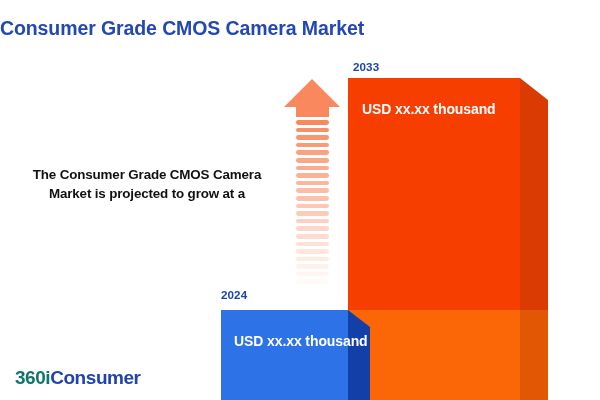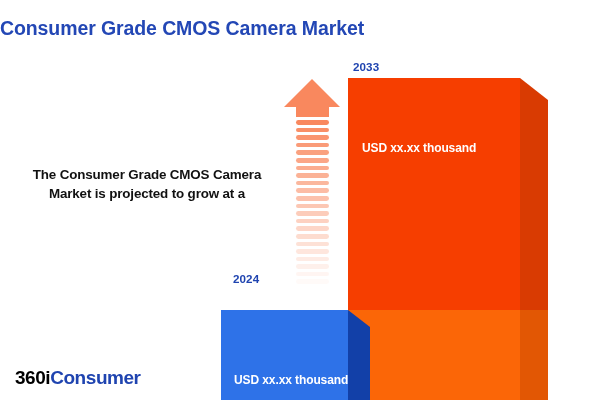--- a/index.html
+++ b/index.html
@@ -101,26 +101,25 @@
     border-radius: 2.4px;
     flex: none;
   }
 
   
   .bar {
     position: absolute;
   }
   .bar-label {
     position: absolute;
-    font-size: 12px;
+    font-size: 14px;
     font-weight: bold;
     color: #ffffff;
     letter-spacing: -0.1px;
     white-space: nowrap;
-    margin-top: 40px;
   }
   .year-label {
     position: absolute;
     font-size: 11.6px;
     font-weight: bold;
     color: #1f44b0;
     letter-spacing: 0.1px;
   }
 
   
@@ -189,21 +188,21 @@
   
   .logo {
     position: absolute;
     left: 15px;
     top: 367px;
     font-size: 19px;
     font-weight: bold;
     letter-spacing: -0.45px;
     white-space: nowrap;
   }
-  .logo-360i { color: #000000; }
+  .logo-360i { color: #0f766e; }
   .logo-research { color: #1f44b0; }
 </style>
 </head>
 <body>
 
 <div id="canvas">
 
   <div class="chart-title">Consumer Grade CMOS Camera Market</div>
 
   <div class="callout">
@@ -246,21 +245,21 @@
   <div class="year-label" style="left:353px; top:60px;">2033</div>
 
   <div class="bar" id="bar-2032">
     <div class="orange-top"></div>
     <div class="orange-bottom"></div>
     <div class="side-top"></div>
     <div class="side-bottom"></div>
     <div class="bar-label" style="left:14px; top:23px;">USD xx.xx thousand</div>
   </div>
 
-  <div class="year-label" style="left:221px; top:272px;margin-left:12px;">2024</div>
+  <div class="year-label" style="left:221px; top:288px;">2024</div>
 
   <div class="bar" id="bar-2024">
     <div class="blue-face"></div>
     <div class="blue-side"></div>
     <div class="bar-label" style="left:13px; top:23px;">USD xx.xx thousand</div>
   </div>
 
   <div class="logo">
     <span class="logo-360i">360i</span><span class="logo-research">Consumer</span>
   </div>

